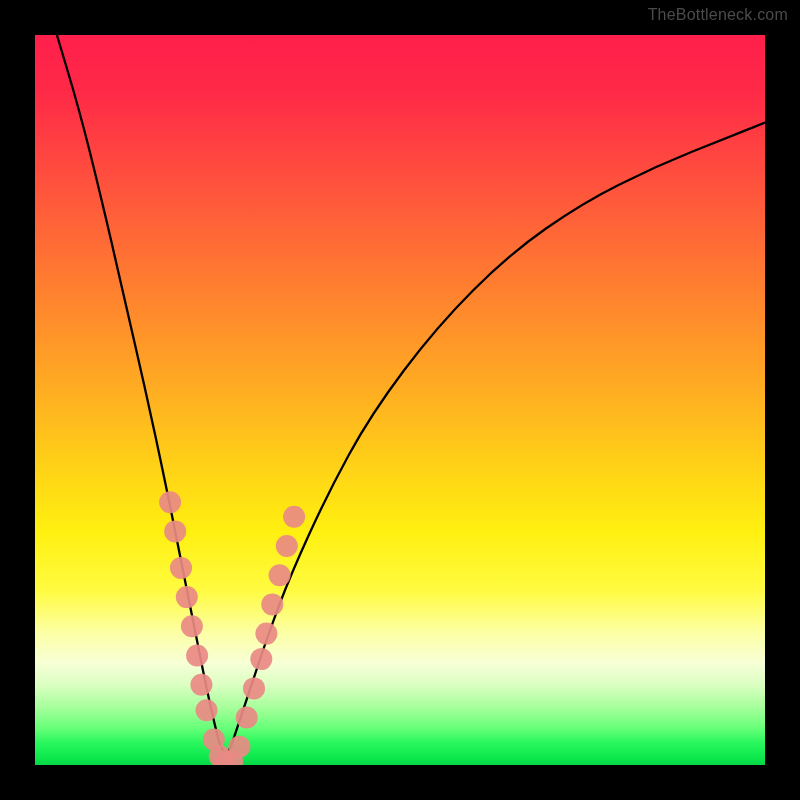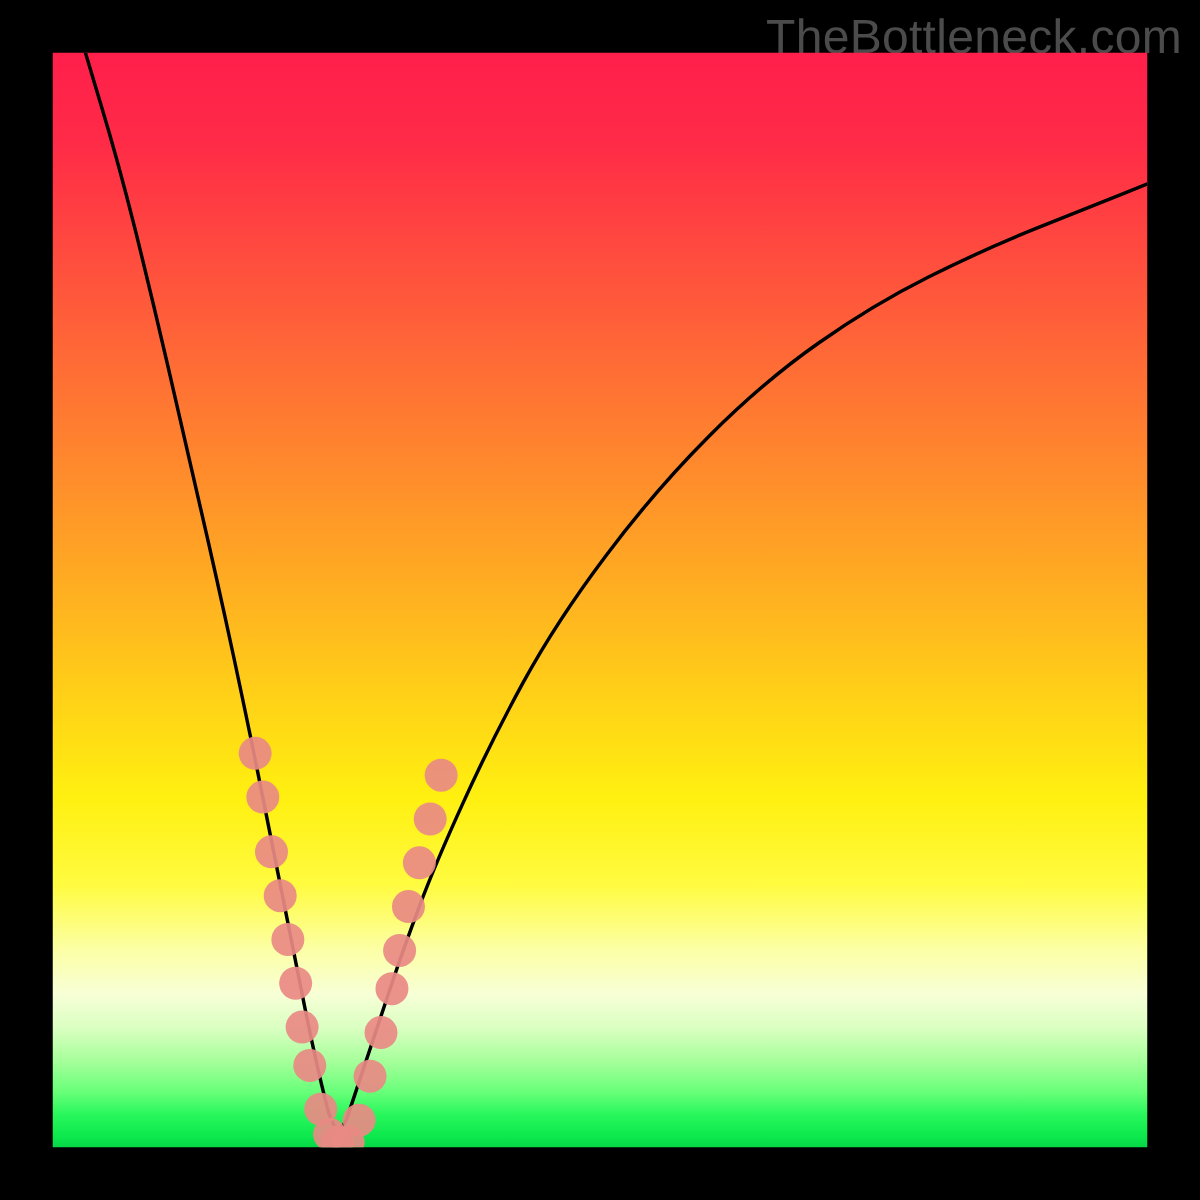--- a/index.html
+++ b/index.html
@@ -55,21 +55,21 @@
     position: absolute;
     inset: 0;
     width: 730px;
     height: 730px;
   }
   .attribution {
     position: absolute;
     top: 6px;
     right: 12px;
     color: #4b4b4b;
-    font-size: 32px;
+    font-size: 16px;
     font-weight: 400;
     letter-spacing: 0.2px;
   }
 </style>
 </head>
 <body>
 
 <div class="frame">
 
   <div class="attribution">TheBottleneck.com</div>

